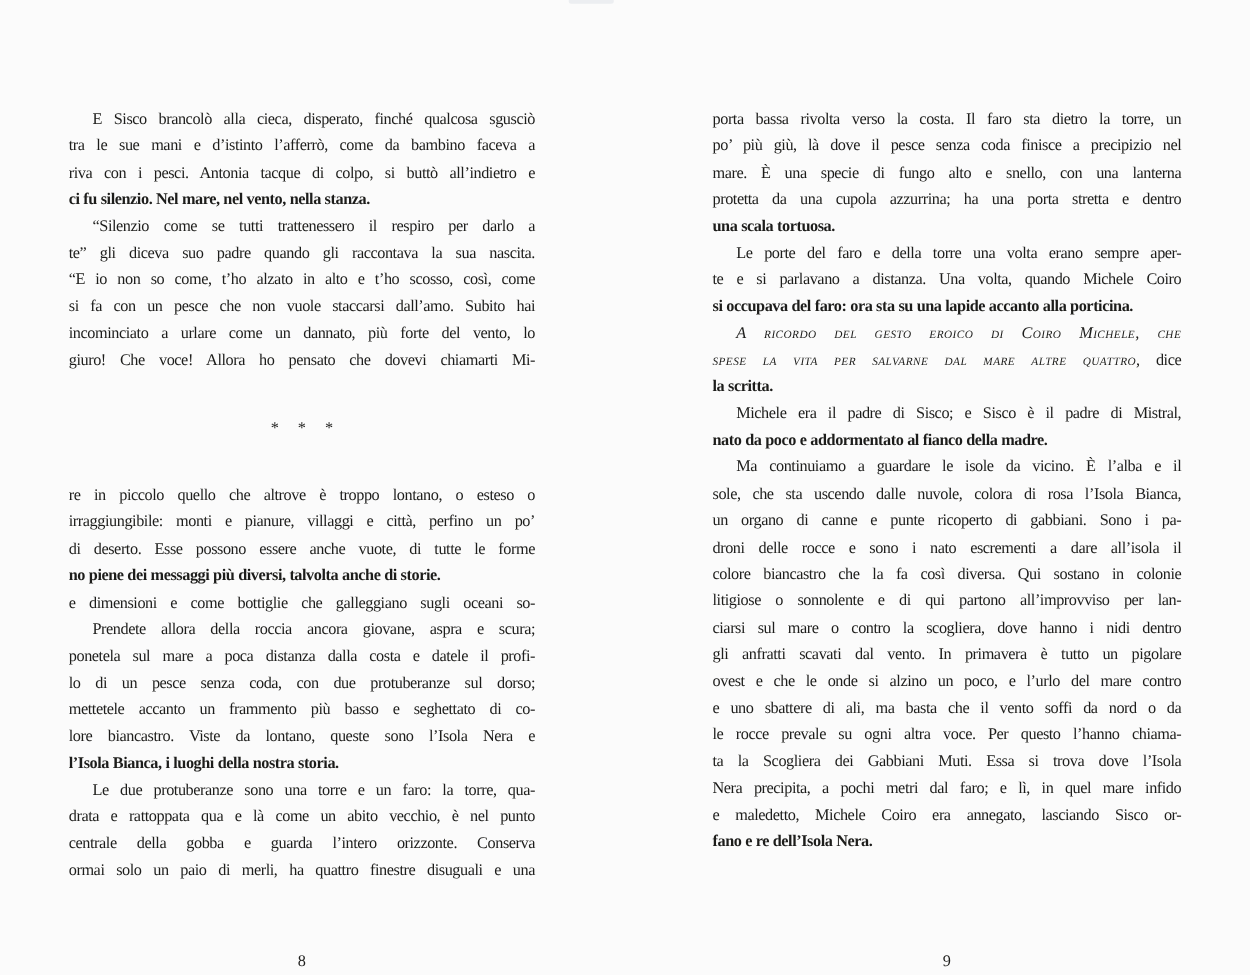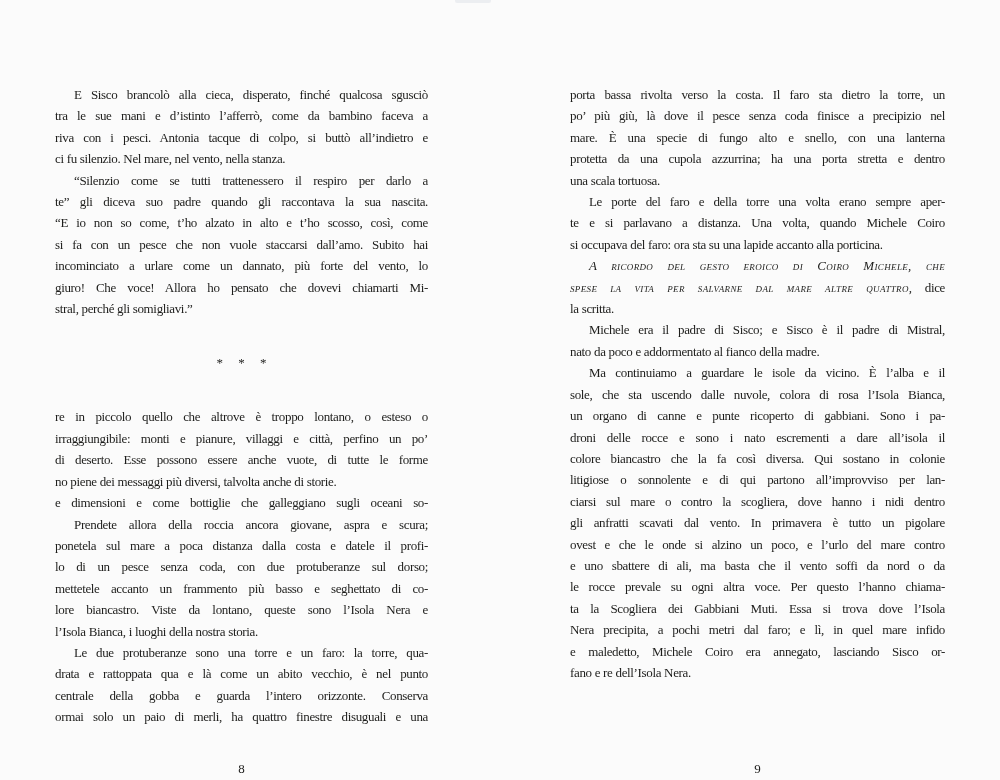--- a/index.html
+++ b/index.html
@@ -40,21 +40,21 @@
   .page-right .page-text { left: 70px;  width: 375px; }
   .para { margin: 0; }
   .line {
     font-size: 13px;
     line-height: 21.4px;
     letter-spacing: -0.35px;
     text-align: justify;
     text-align-last: justify;
     word-spacing: 0.1px;
   }
-  .line.end { text-align-last: left; }
+  .line.end { text-align-last: left; font-weight: bold; }
   .para.indent .line.first { text-indent: 19px; }
   .sc {
     font-variant: small-caps;
     letter-spacing: 0.35px;
     font-style: italic;
   }
   .separator {
     text-align: center;
     font-size: 13px;
     line-height: 21px;
@@ -84,21 +84,20 @@
         <div class="line"><span>riva con i pesci. Antonia tacque di colpo, si buttò all’indietro e</span></div>
         <div class="line end"><span>ci fu silenzio. Nel mare, nel vento, nella stanza.</span></div>
       </div>
       <div class="para indent">
         <div class="line first"><span>“Silenzio come se tutti trattenessero il respiro per darlo a</span></div>
         <div class="line"><span>te” gli diceva suo padre quando gli raccontava la sua nascita.</span></div>
         <div class="line"><span>“E io non so come, t’ho alzato in alto e t’ho scosso, così, come</span></div>
         <div class="line"><span>si fa con un pesce che non vuole staccarsi dall’amo. Subito hai</span></div>
         <div class="line"><span>incominciato a urlare come un dannato, più forte del vento, lo</span></div>
         <div class="line"><span>giuro! Che voce! Allora ho pensato che dovevi chiamarti Mi-</span></div>
-        <div class="line end"><span>stral, perché gli somigliavi.”</span></div>
       </div>
       <div class="separator">* * *</div>
       <div class="para indent">
         <div class="line"><span>re in piccolo quello che altrove è troppo lontano, o esteso o</span></div>
         <div class="line"><span>irraggiungibile: monti e pianure, villaggi e città, perfino un po’</span></div>
         <div class="line"><span>di deserto. Esse possono essere anche vuote, di tutte le forme</span></div>
         <div class="line end"><span>no piene dei messaggi più diversi, talvolta anche di storie.</span></div>
         <div class="line"><span>e dimensioni e come bottiglie che galleggiano sugli oceani so-</span></div>
       </div>
       <div class="para indent">

